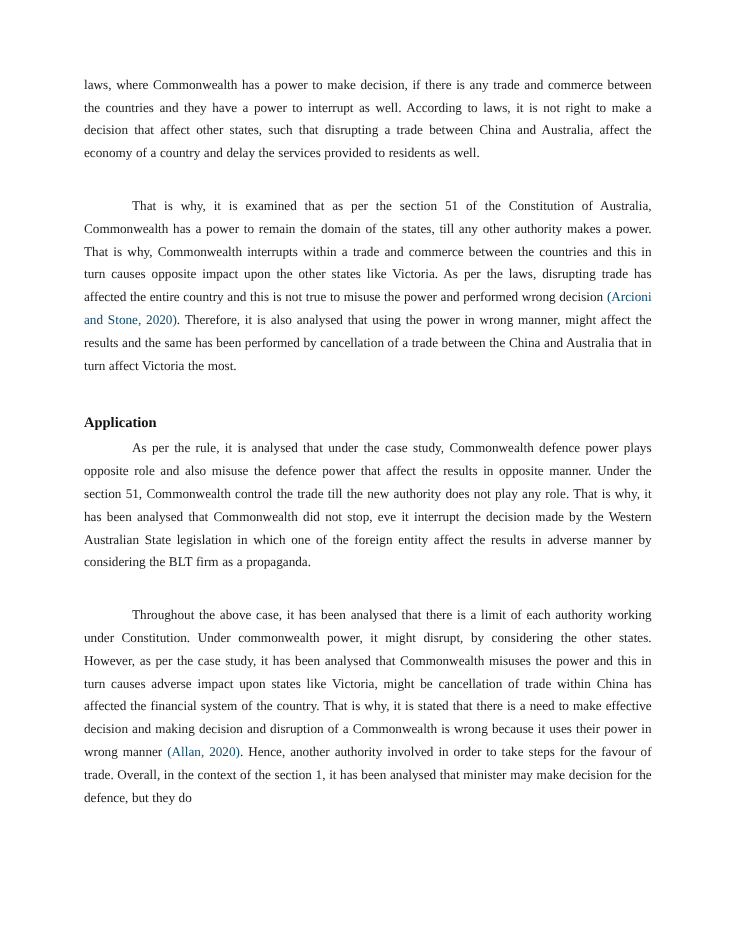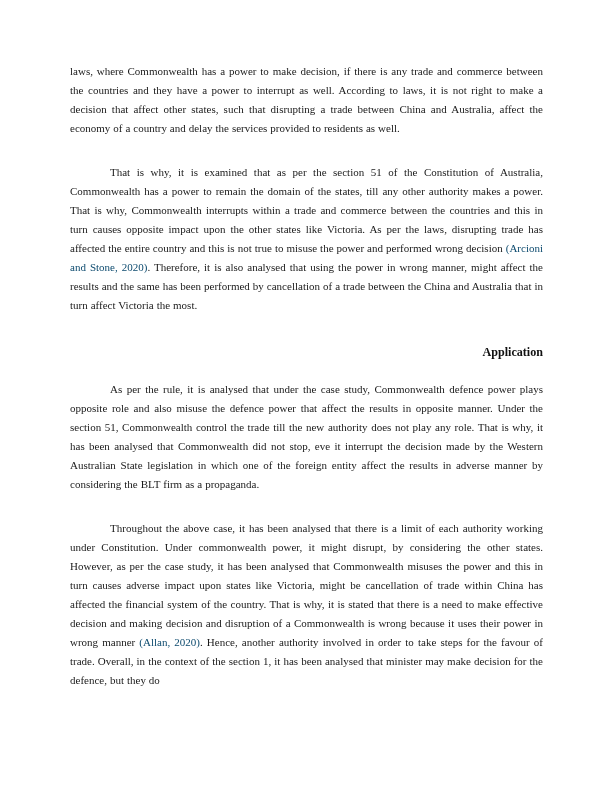--- a/index.html
+++ b/index.html
@@ -35,26 +35,26 @@
     hyphens: none;
     word-spacing: 0.02em;
   }
   p.para.indent {
     text-indent: 40px;
   }
   p.gap-after {
     margin-bottom: 25px;
   }
   h2.heading {
-    margin: 0 0 15px 0;
+    margin: 0 0 0 0;
     font-size: 12.1px;
     line-height: 25.1px;
     font-weight: bold;
     color: #111111;
-    text-align: right;
+    text-align: left;
   }
   .cite {
     color: #0c4a6e;
   }
 </style>
 </head>
 <body>
 
 <div class="page">
   <div class="content">

